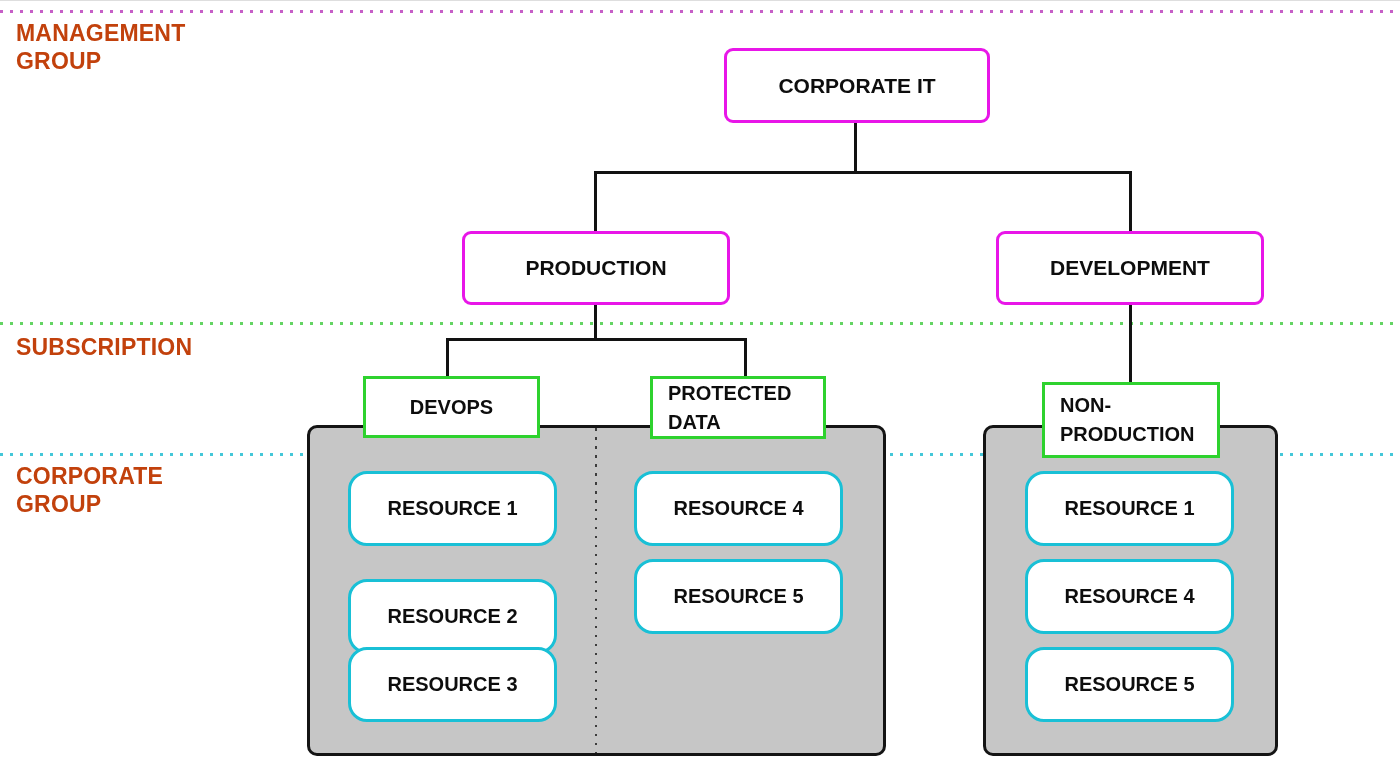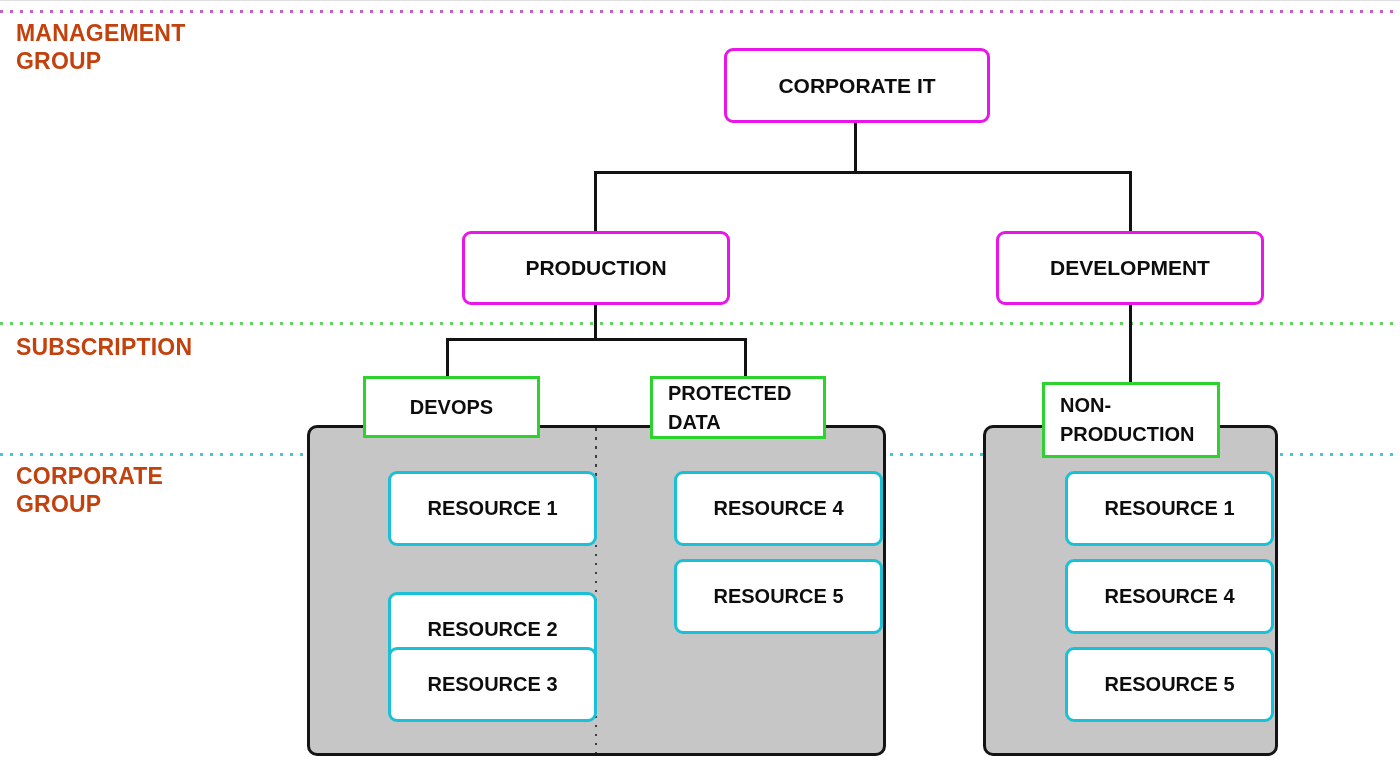--- a/index.html
+++ b/index.html
@@ -39,23 +39,23 @@
     background:var(--container-gray,#c6c6c6);
     border:3px solid #141414;border-radius:10px;
   }
   .v-divider{
     position:absolute;width:2px;
     background:repeating-linear-gradient(to bottom,#3d3d3d 0 2.5px,transparent 2.5px 9px);
   }
   
   .res{
     position:absolute;width:209px;height:75px;box-sizing:border-box;
-    background:#ffffff;border:3px solid var(--cyan,#19c0d6);border-radius:9px;
+    background:#ffffff;border:3px solid var(--cyan,#19c0d6);border-radius:19px;
     display:flex;align-items:center;justify-content:center;
-    font-size:20px;font-weight:700;color:#0d0d0d;margin-left:40px;
+    font-size:20px;font-weight:700;color:#0d0d0d;
   }
 </style>
 </head>
 <body>
 
 <div class="canvas">
 
   <div class="dotline magenta"></div>
   <div class="dotline green"></div>
   <div class="dotline cyan"></div>
@@ -74,21 +74,21 @@
   <div class="conn" style="left:446px;top:337px;width:3px;height:40px"></div>
   <div class="conn" style="left:744px;top:337px;width:3px;height:40px"></div>
 
   <div class="conn" style="left:1129px;top:302px;width:3px;height:82px"></div>
 
   <div class="group-box" style="left:307px;top:424px;width:579px;height:331px"></div>
   <div class="v-divider" style="left:595px;top:427px;height:325px"></div>
   <div class="group-box" style="left:983px;top:424px;width:295px;height:331px"></div>
 
   <div class="res" style="left:348px;top:470px">RESOURCE 1</div>
-  <div class="res" style="left:348px;top:591px">RESOURCE 2</div>
+  <div class="res" style="left:348px;top:578px">RESOURCE 2</div>
   <div class="res" style="left:348px;top:646px">RESOURCE 3</div>
 
   <div class="res" style="left:634px;top:470px">RESOURCE 4</div>
   <div class="res" style="left:634px;top:558px">RESOURCE 5</div>
 
   <div class="res" style="left:1025px;top:470px">RESOURCE 1</div>
   <div class="res" style="left:1025px;top:558px">RESOURCE 4</div>
   <div class="res" style="left:1025px;top:646px">RESOURCE 5</div>
 
   <div class="node mag" style="left:724px;top:47px;width:266px;height:75px">CORPORATE IT</div>

